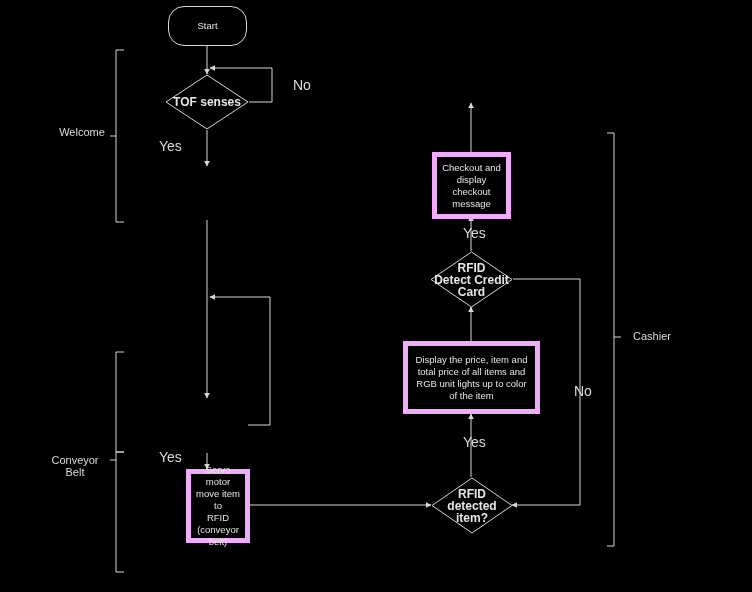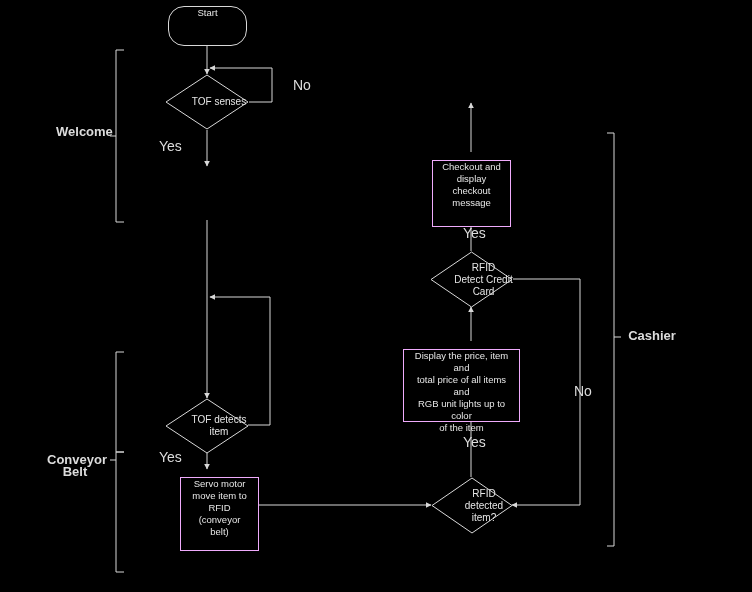--- a/index.html
+++ b/index.html
@@ -20,89 +20,89 @@
     position: absolute;
     left: 0;
     top: 0;
     width: 752px;
     height: 592px;
   }
   .node {
     position: absolute;
     box-sizing: border-box;
     display: flex;
+    align-items: center;
     justify-content: center;
     text-align: center;
     font-size: 9.5px;
     line-height: 12px;
     color: #e6e6e6;
     z-index: 3;
   }
   .node .label {
     display: block;
     width: 100%;
     padding: 0 4px;
     box-sizing: border-box;
     white-space: pre-line;
   }
   .rounded {
     border: 1px solid #d8d8d8;
     border-radius: 16px;
     background: #000000;
   }
   .rect {
-    border: 1px solid #f0abfc;
-    background: #000000;
-    margin-top: 8px;
+    border: 5px solid #f0abfc;
+    background: #000000;
   }
   .diamond-wrap {
     position: absolute;
     z-index: 3;
   }
   .diamond-wrap .dshape {
     position: absolute;
     left: 0;
     top: 0;
     width: 100%;
     height: 100%;
   }
   .diamond-wrap .dtext {
     position: absolute;
-    left: 12px;
+    left: 0;
     top: 0;
     width: 100%;
     height: 100%;
     display: flex;
     align-items: center;
     justify-content: center;
     text-align: center;
-    font-size: 10px;
+    font-size: 12px;
     line-height: 12px;
     color: #e6e6e6;
     white-space: pre-line;
     padding: 0 2px;
     box-sizing: border-box;
+    font-weight: bold;
   }
   .edge-label {
     position: absolute;
     font-size: 14px;
     line-height: 11px;
     color: #dcdcdc;
     z-index: 4;
     white-space: nowrap;
   }
   .group-label {
     position: absolute;
-    font-size: 13px;
+    font-size: 11px;
     line-height: 12px;
     color: #dcdcdc;
     text-align: center;
     z-index: 4;
     white-space: pre-line;
-    font-weight: bold;
   }
 </style>
 </head>
 <body>
 
 <div id="canvas">
 
   <svg id="svg-layer" viewBox="0 0 752 592" xmlns="http://www.w3.org/2000/svg">
     <defs>
       <marker id="arrow" viewBox="0 0 10 10" refX="9" refY="5" markerWidth="6" markerHeight="6" orient="auto-start-reverse">
@@ -154,46 +154,39 @@
   </div>
 
   <div class="diamond-wrap" style="left:165px; top:74px; width:84px; height:56px;">
     <svg class="dshape" viewBox="0 0 84 56" xmlns="http://www.w3.org/2000/svg">
       <polygon points="42,1 83,28 42,55 1,28" fill="#000000" stroke="#d8d8d8" stroke-width="1"></polygon>
     </svg>
     <div class="dtext">TOF senses</div>
   </div>
 
 
-  <div class="diamond-wrap" style="left:165px; top:398px; width:84px; height:56px;">
-    <svg class="dshape" viewBox="0 0 84 56" xmlns="http://www.w3.org/2000/svg">
-      <polygon points="42,1 83,28 42,55 1,28" fill="#000000" stroke="#d8d8d8" stroke-width="1"></polygon>
-    </svg>
-    <div class="dtext">TOF detects
-item</div>
-  </div>
-
-  <div class="node rect" style="left:180px; top:469px; width:79px; height:74px;">
+
+  <div class="node rect" style="left:186px; top:469px; width:64px; height:74px;">
     <span class="label">Servo motor
 move item to
 RFID
 (conveyor
 belt)</span>
   </div>
 
   <div class="diamond-wrap" style="left:431px; top:477px; width:82px; height:57px;">
     <svg class="dshape" viewBox="0 0 82 57" xmlns="http://www.w3.org/2000/svg">
       <polygon points="41,1 81,28.5 41,56 1,28.5" fill="#000000" stroke="#d8d8d8" stroke-width="1"></polygon>
     </svg>
     <div class="dtext">RFID
 detected
 item?</div>
   </div>
 
-  <div class="node rect" style="left:403px; top:341px; width:117px; height:73px;">
+  <div class="node rect" style="left:403px; top:341px; width:137px; height:73px;">
     <span class="label">Display the price, item and
 total price of all items and
 RGB unit lights up to color
 of the item</span>
   </div>
 
   <div class="diamond-wrap" style="left:430px; top:251px; width:83px; height:57px;">
     <svg class="dshape" viewBox="0 0 83 57" xmlns="http://www.w3.org/2000/svg">
       <polygon points="41.5,1 82,28.5 41.5,56 1,28.5" fill="#000000" stroke="#d8d8d8" stroke-width="1"></polygon>
     </svg>

